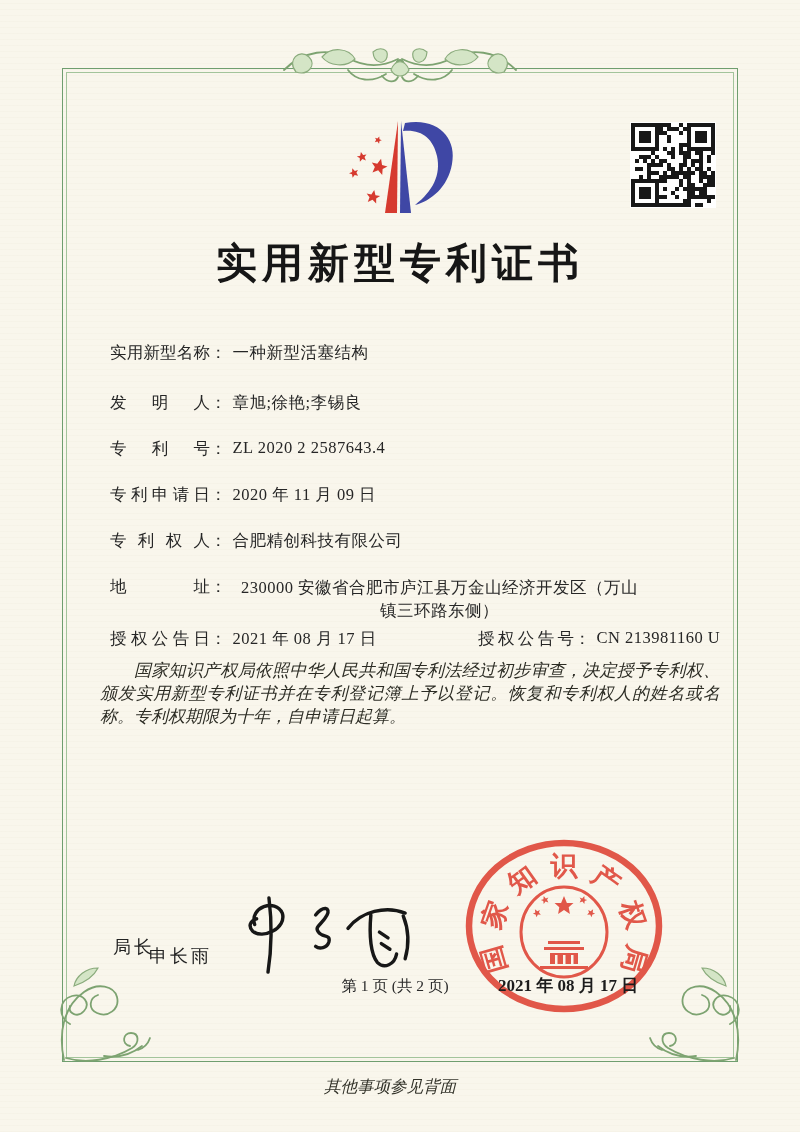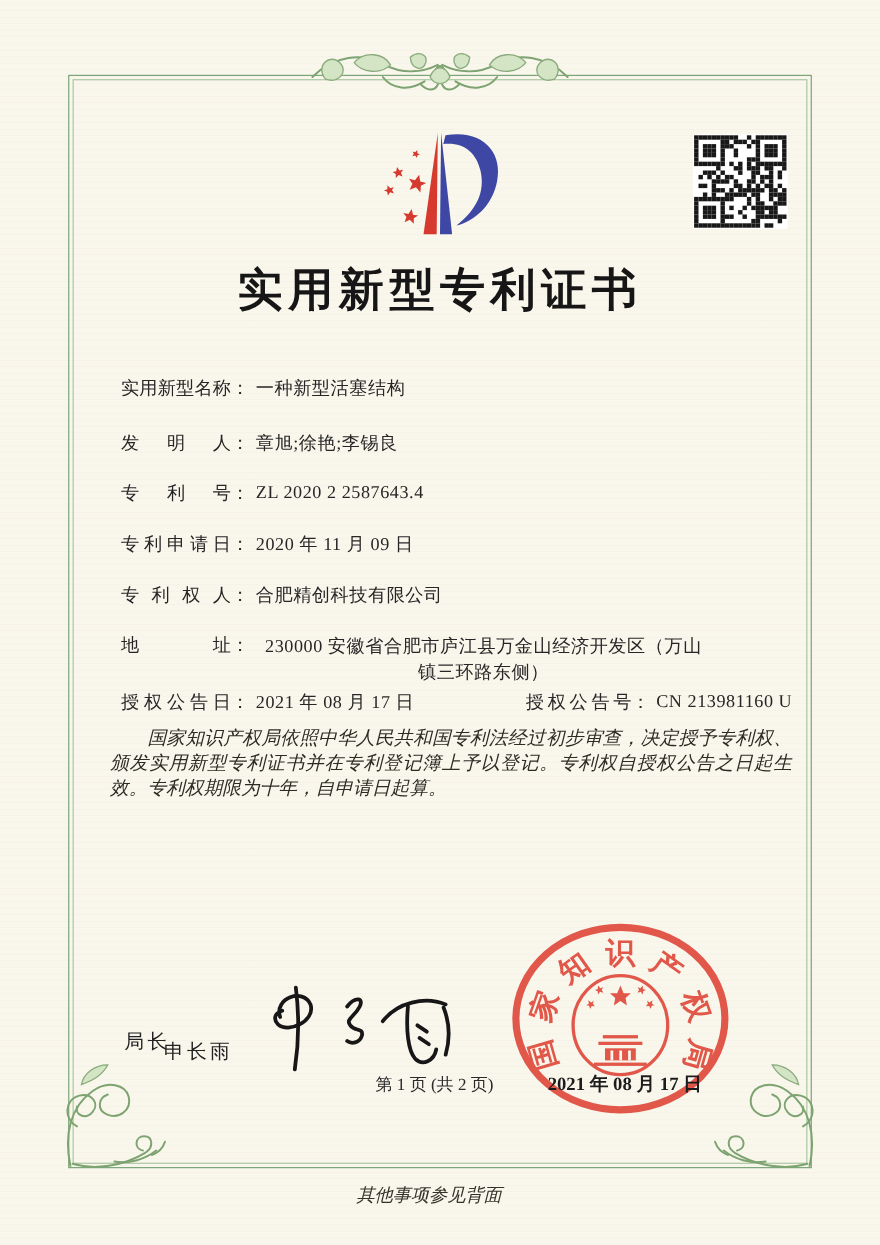--- a/index.html
+++ b/index.html
@@ -408,21 +408,21 @@
     <span class="flabel">地址</span><span class="fcolon">：</span><span class="fvalue fvalue-wrap">230000 安徽省合肥市庐江县万金山经济开发区（万山镇三环路东侧）</span>
   </div>
   <div class="field-row" style="top:628px;font-family:Liberation Serif, serif;">
     <span class="flabel">授权公告日</span><span class="fcolon">：</span><span class="fvalue">2021 年 08 月 17 日</span>
     <span class="field-inline2">
       <span class="flabel2">授权公告号</span><span class="fcolon">：</span><span class="fvalue">CN 213981160 U</span>
     </span>
   </div>
 
   <div class="body-text">
-    <p>国家知识产权局依照中华人民共和国专利法经过初步审查，决定授予专利权、颁发实用新型专利证书并在专利登记簿上予以登记。专利权自授权公告之日起生效。专利权期限为十年，自申请日起算。</p>
+    <p>国家知识产权局依照中华人民共和国专利法经过初步审查，决定授予专利权、颁发实用新型专利证书并在专利登记簿上予以登记。恢复和专利权人的姓名或名称。专利权期限为十年，自申请日起算。</p>
   </div>
 
   <div class="sign-title">局长</div>
   <div class="sign-name">申长雨</div>
 
   <svg class="sig-svg" viewBox="0 0 210 102">
     <path d="M28,40 C22,22 50,12 57,28 C62,44 36,56 26,47 C21,42 23,36 30,34"></path>
     <path d="M43,12 C46,36 46,64 42,90"></path>
     <path d="M92,30 c8,-10 16,-8 12,0 c-5,10 -14,12 -9,18 c4,6 13,2 11,10 c-2,7 -10,8 -14,5"></path>
     <path d="M126,44 C140,26 166,20 186,28"></path>

